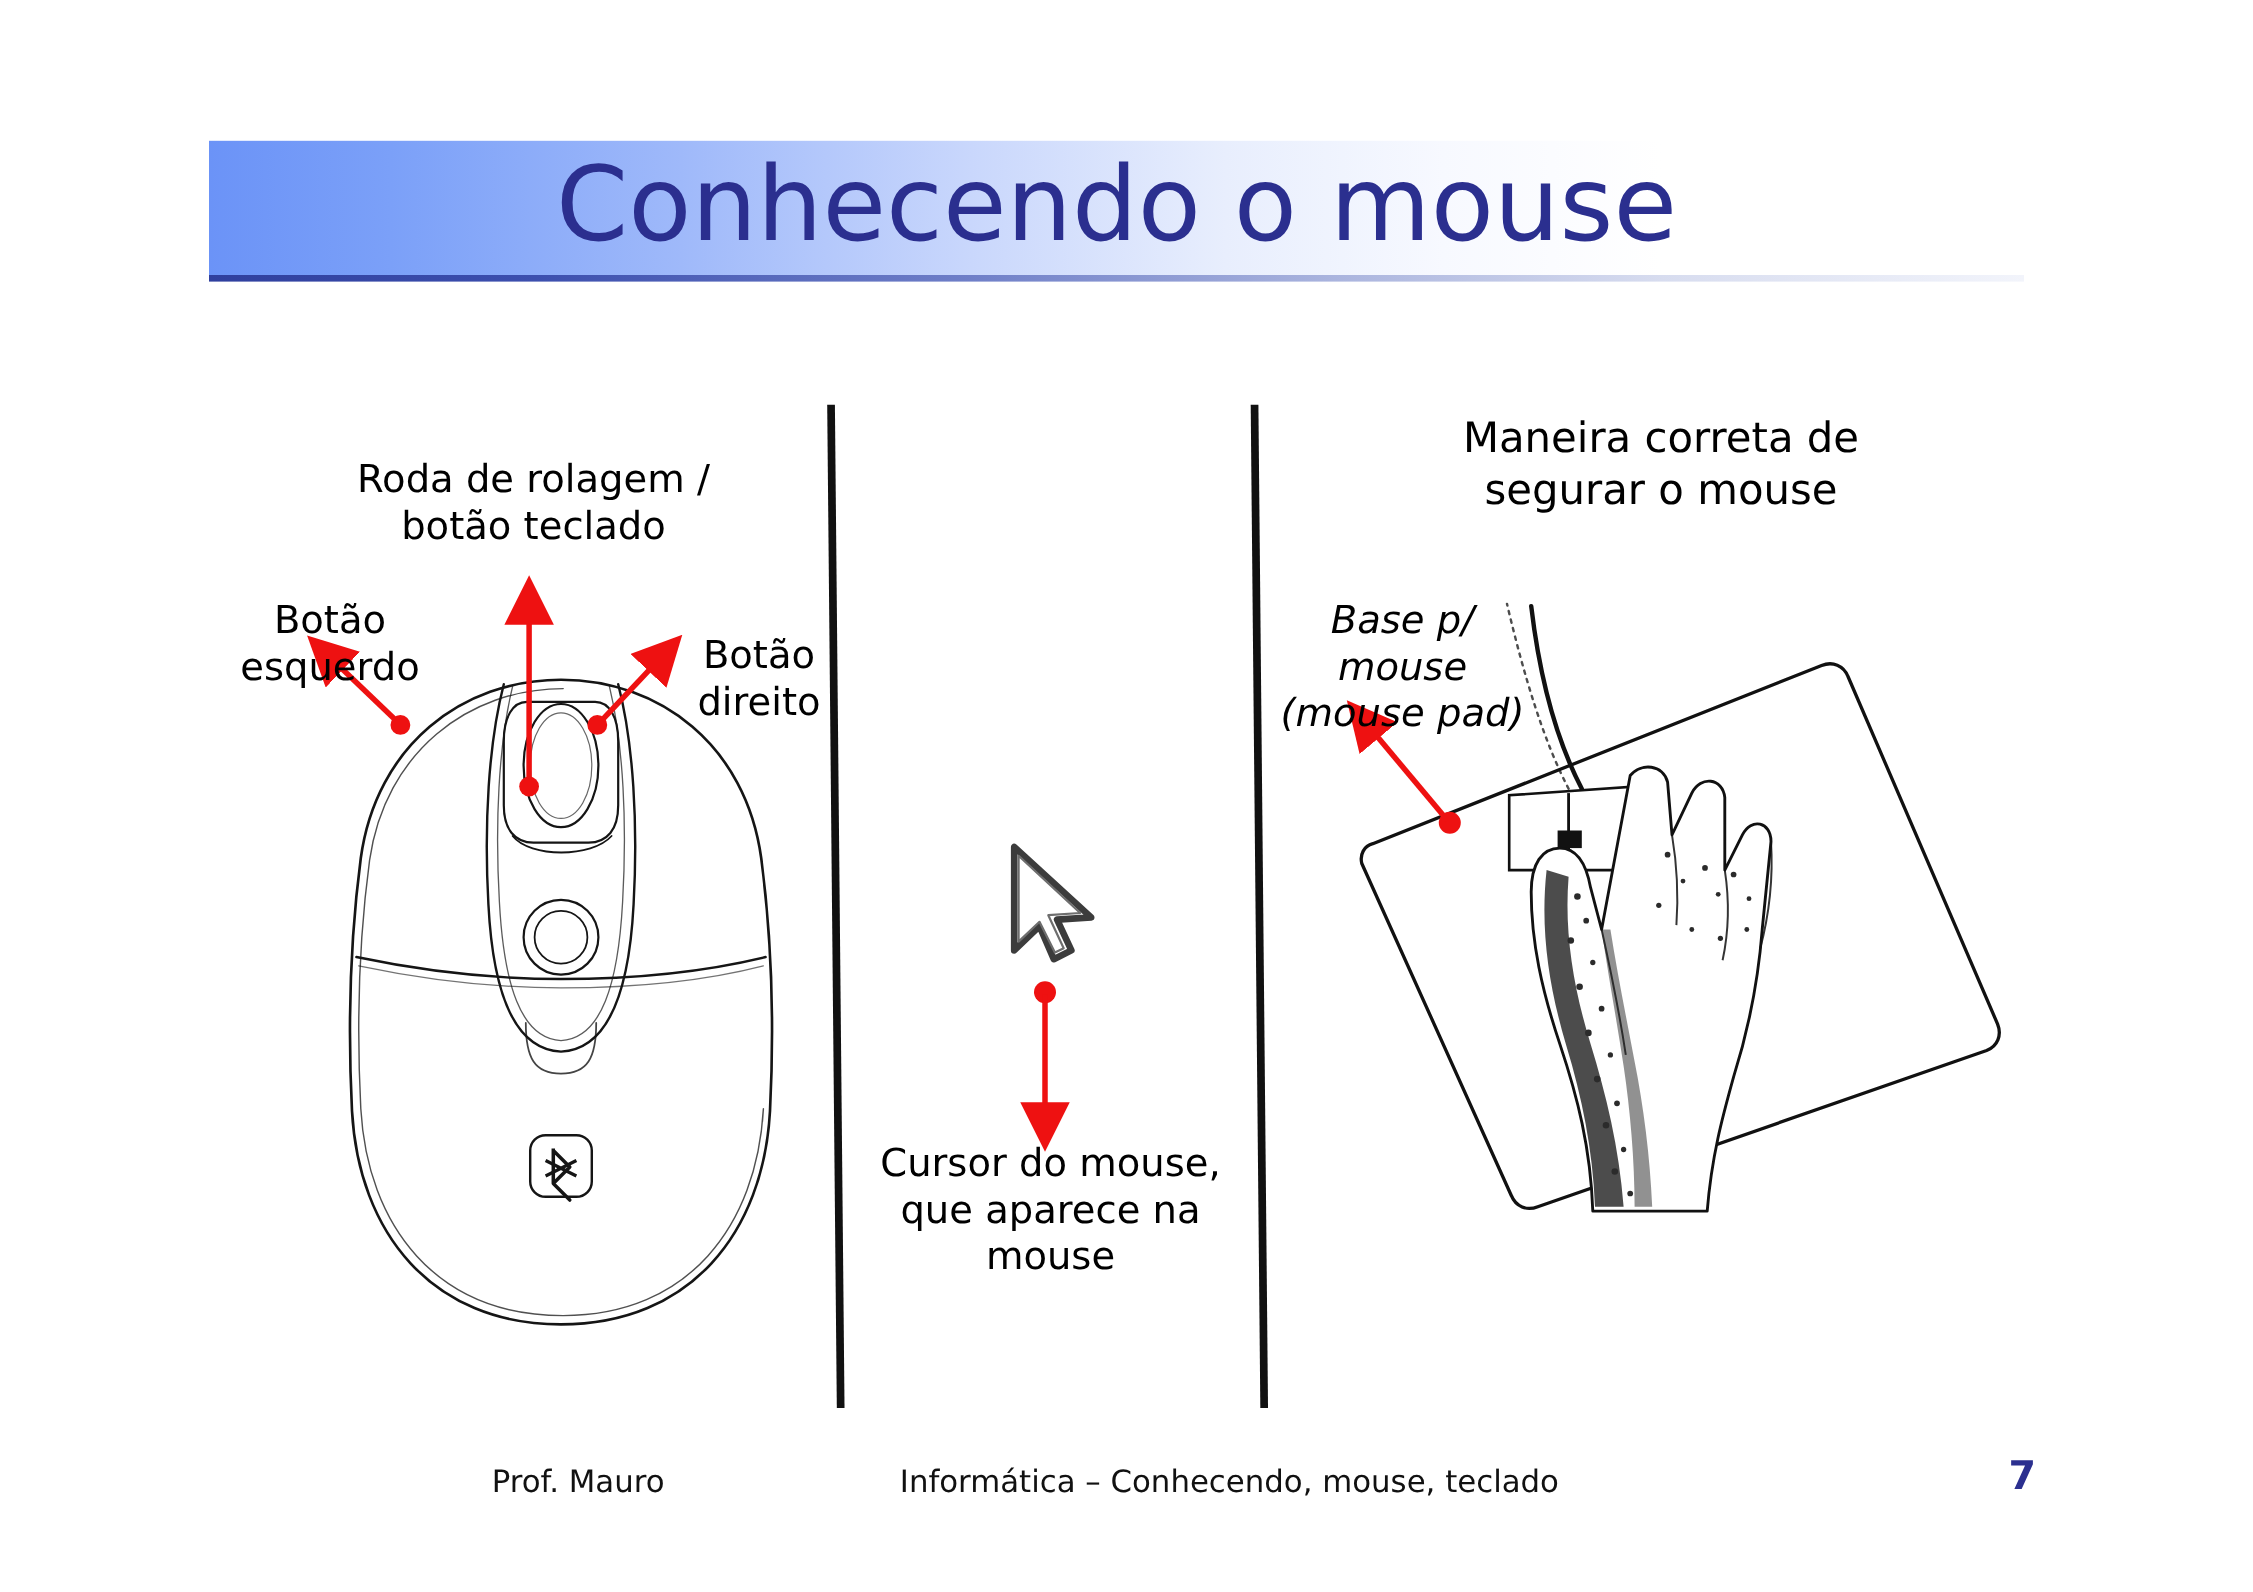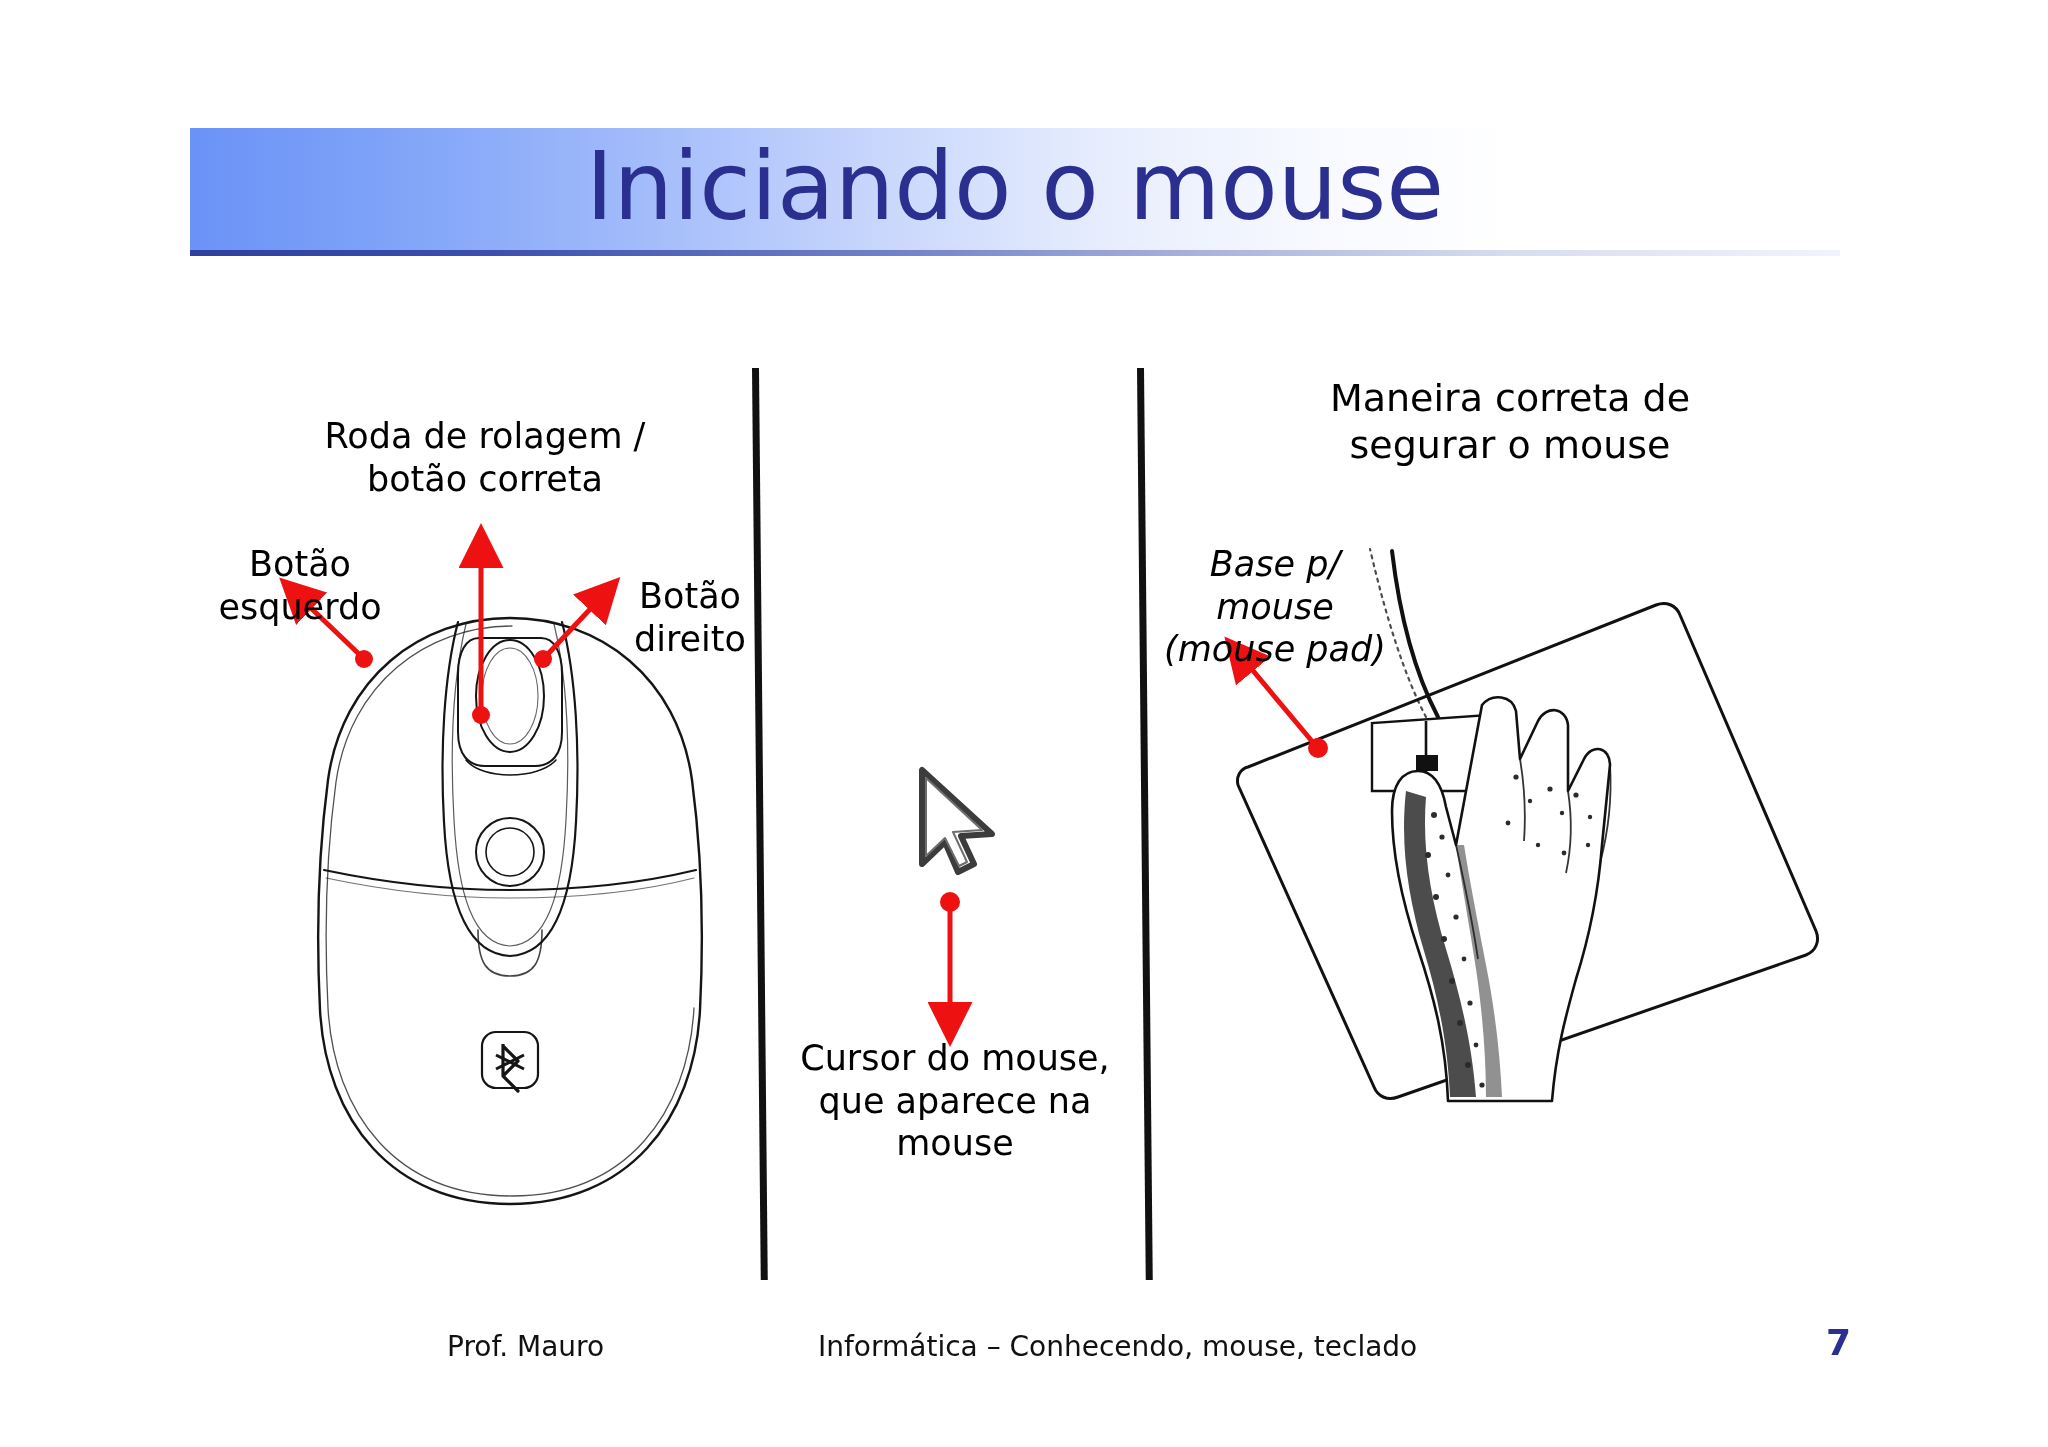--- a/index.html
+++ b/index.html
@@ -143,21 +143,21 @@
   #cursor-art  { left: 900px;  top: 760px;  width: 120px;  height: 140px; }
   #cursor-arrow-art { left: 920px; top: 890px; width: 60px; height: 160px; }
   #pad-art     { left: 1220px; top: 545px;  width: 620px;  height: 560px; }
   #base-arrow-art { left: 1210px; top: 630px; width: 130px; height: 130px; }
 </style>
 </head>
 <body>
 
 <div id="title-band"></div>
 <div id="title-underline"></div>
-<div id="slide-title">Iniciando o mouse</div>
+<div id="slide-title">Conhecendo o mouse</div>
 
 <div class="divider" id="divider-left"></div>
 <div class="divider" id="divider-right"></div>
 
 <svg class="art" id="mouse-art" viewBox="0 0 460 640">
   <g fill="none" stroke="#151515" stroke-width="2.4" stroke-linecap="round" stroke-linejoin="round">
 
     <path d="M230 18
              C 140 18, 62 78, 48 180
              C 38 256, 36 330, 40 410
@@ -232,21 +232,21 @@
 
   <g>
     <line x1="406" y1="136" x2="470" y2="68" stroke="#ee1111" stroke-width="5" marker-end="url(#ah)"></line>
     <circle cx="403" cy="139" r="9" fill="#ee1111"></circle>
   </g>
 
   <circle cx="341" cy="195" r="9" fill="#ee1111"></circle>
 </svg>
 
 <div class="label" id="label-roda">Roda de rolagem /
-botão correta</div>
+botão teclado</div>
 <div class="label" id="label-esquerdo">Botão
 esquerdo</div>
 <div class="label" id="label-direito">Botão
 direito</div>
 
 <svg class="art" id="cursor-art" viewBox="0 0 120 140">
   <g>
     <path d="M22 10 L22 104 L45 82 L58 112 L74 104 L61 76 L92 74 Z" fill="#ffffff" stroke="#3c3c3c" stroke-width="6" stroke-linejoin="round"></path>
     <path d="M26 18 L26 96 L45 78 L59 106 L67 102 L53 72 L82 70 Z" fill="#ffffff" stroke="#6e6e6e" stroke-width="2" stroke-linejoin="round"></path>
   </g>

